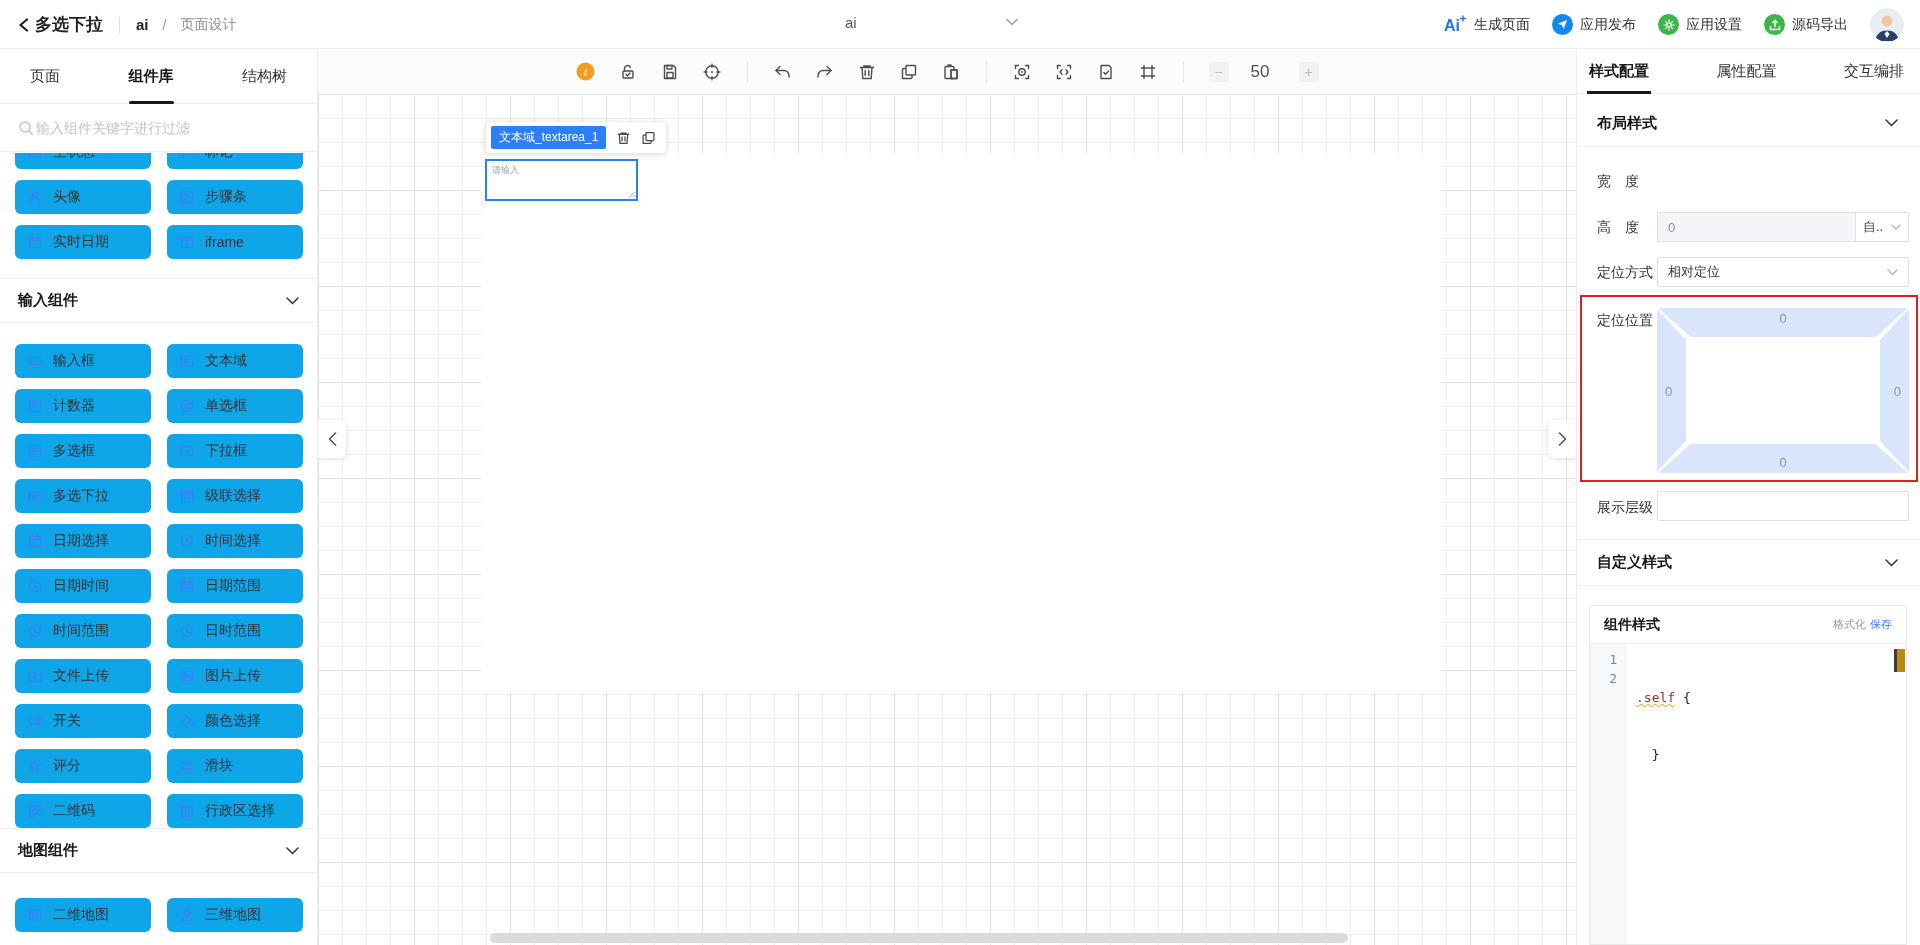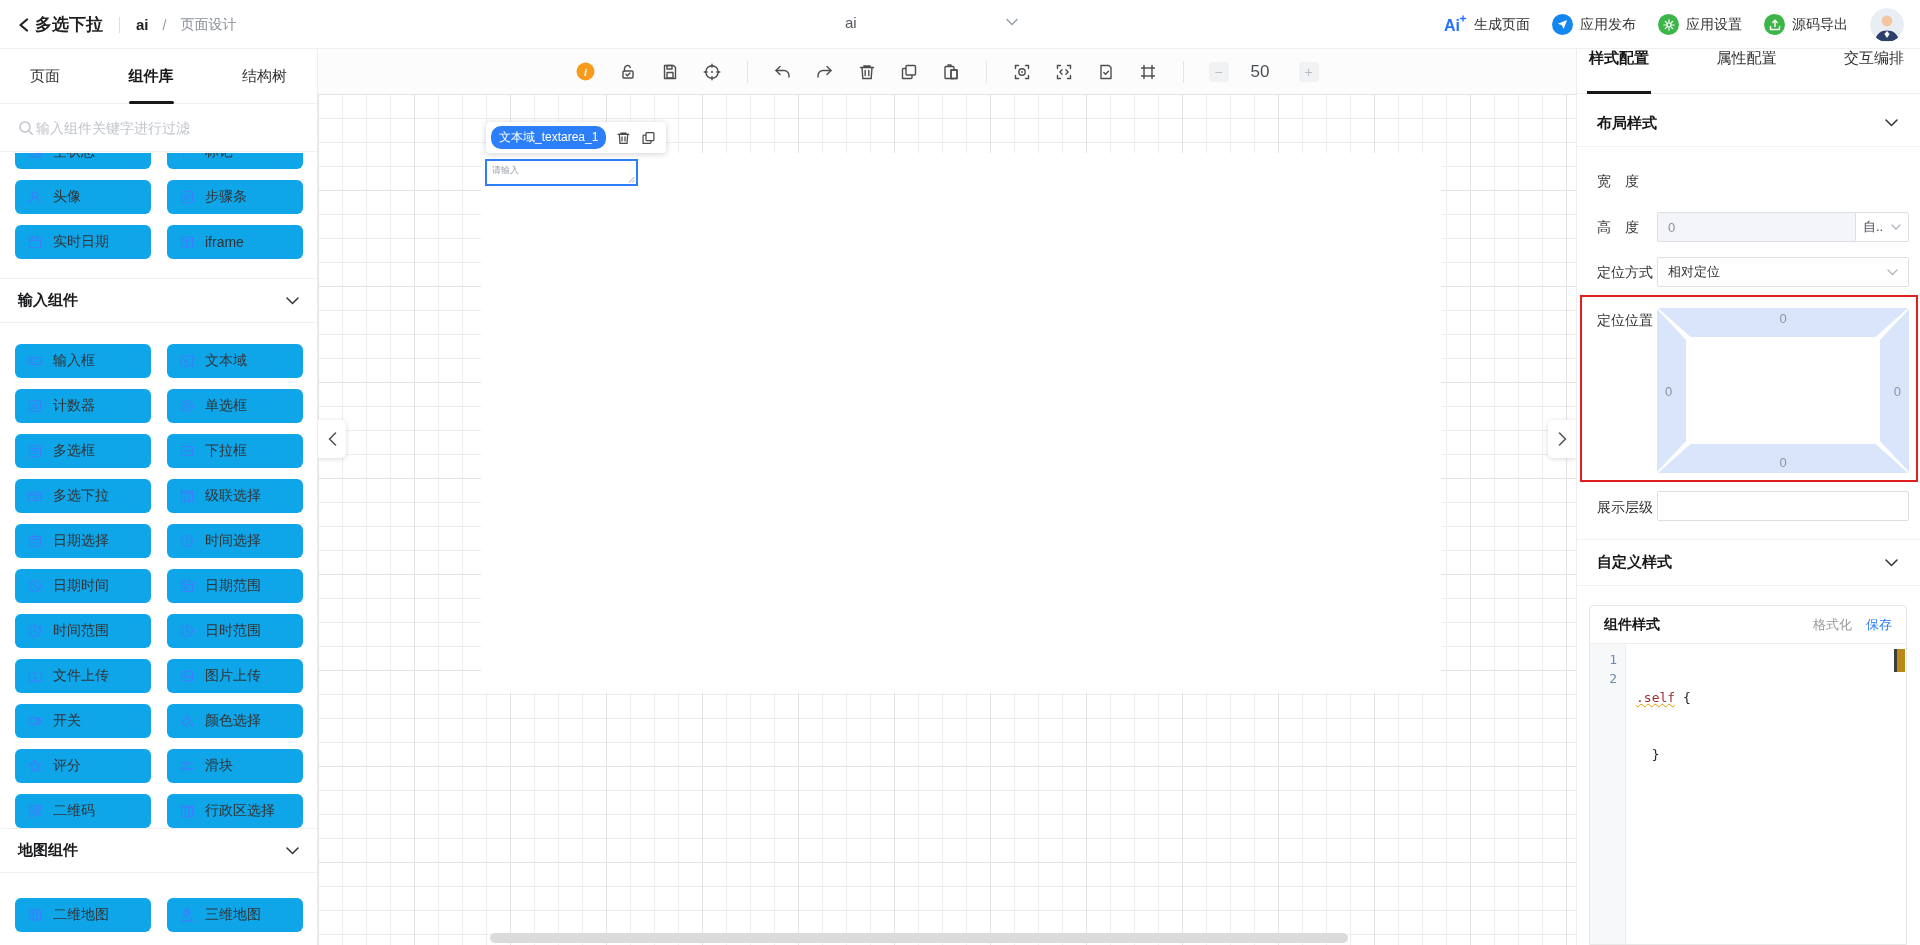--- a/index.html
+++ b/index.html
@@ -39,32 +39,32 @@
 
 .canvas{position:absolute;left:318px;top:49px;width:1258px;height:896px;background:#fff}
 .c-toolbar{position:absolute;left:0;top:0;right:0;height:45px;background:#fcfcfd;display:flex;align-items:center;justify-content:center;gap:22px;z-index:5}
 .tbi{width:20px;height:20px;display:flex;align-items:center;justify-content:center;cursor:pointer}
 .c-div{width:1px;height:22px;background:#e4e6ea;margin:0 3px}
 .zoom-btn{width:20px;height:20px;background:#f1f2f4;border-radius:3px;color:#b6bac2;font-size:14px;display:flex;align-items:center;justify-content:center;cursor:pointer}
 .zoom-val{font-size:17px;color:#4a4e57;width:26px;}
 .c-grid{position:absolute;left:0;top:45px;right:0;bottom:0;background-color:#fff;background-image:linear-gradient(#e3e3e5 1px,transparent 1px),linear-gradient(90deg,#e3e3e5 1px,transparent 1px),linear-gradient(#ededef 1px,transparent 1px),linear-gradient(90deg,#ededef 1px,transparent 1px);background-size:96px 96px,96px 96px,24px 24px,24px 24px}
 .page{position:absolute;left:163px;top:59px;width:960px;height:539px;background:#fff}
 .sel-card{position:absolute;left:168px;top:28px;height:31px;background:#fff;border-radius:3px;box-shadow:0 1px 6px rgba(0,0,0,.18);display:flex;align-items:center;gap:10px;padding:0 10px 0 5px;z-index:6}
-.sel-badge{background:#2d7ff9;color:#fff;font-size:12px;padding:3px 8px;border-radius:10px;cursor:pointer}
-.widget{position:absolute;left:167px;top:65px;width:153px;height:27px;background:#fff;border:2px solid #2d7ff9;z-index:4;cursor:pointer}
+.sel-badge{background:#2d7ff9;color:#fff;font-size:12px;padding:3px 8px;border-radius:2px;cursor:pointer}
+.widget{position:absolute;left:167px;top:65px;width:153px;height:42px;background:#fff;border:2px solid #2d7ff9;z-index:4;cursor:pointer}
 .widget .ph{font-size:9px;color:#9aa3ad;padding:3px 5px}
 .widget .rsz{position:absolute;right:1px;bottom:1px}
 .handle{position:absolute;top:326px;width:28px;height:38px;background:#fff;display:flex;align-items:center;justify-content:center;box-shadow:0 1px 5px rgba(0,0,0,.15);cursor:pointer;z-index:6}
 .handle.hl{left:0;border-radius:0 5px 5px 0}
 .handle.hr{right:0;border-radius:5px 0 0 5px}
 .hscroll{position:absolute;left:172px;bottom:2px;width:858px;height:10px;background:#dbdbdb;border-radius:5px;cursor:pointer;z-index:6}
 
 .inspector{position:absolute;right:0;top:49px;width:344px;height:896px;background:#fff;border-left:1px solid #ebedf0;z-index:20}
 .i-tabs{position:absolute;left:0;top:0;right:0;height:45px;display:flex;align-items:center;justify-content:space-between;padding:0 14px 0 10px;border-bottom:1px solid #f0f0f0;font-size:15px}
-.i-tab{position:relative;height:45px;display:flex;align-items:flex-start;padding:0 2px;color:#333;cursor:pointer}
+.i-tab{position:relative;height:45px;display:flex;align-items:center;padding:0 2px;color:#333;cursor:pointer}
 .i-tab.active{font-weight:bold;color:#17181a}
 .i-tab.active::after{content:"";position:absolute;left:0;right:0;bottom:0;height:3px;background:#17181a}
 .i-sec{position:absolute;left:0;right:0;height:47px;display:flex;align-items:center;justify-content:space-between;padding:0 22px 0 20px;font-size:15px;font-weight:bold;color:#17181a;border-bottom:1px solid #f2f2f2;cursor:pointer}
 .sec-layout{top:51px}
 .sec-custom{top:490px;border-top:1px solid #f2f2f2}
 .f-label{position:absolute;left:20px;font-size:14px;color:#333;width:62px}
 .f-row{position:absolute;left:80px;width:252px;height:30px;display:flex}
 .f-input{flex:1;border:1px solid #dcdfe3;border-right:none;border-radius:2px 0 0 2px;display:flex;align-items:center;padding:0 10px;font-size:13px;color:#333;background:#fff}
 .f-input.disabled{background:#f3f5f8;color:#8b909a}
 .f-unit{width:54px;border:1px solid #dcdfe3;border-radius:0 2px 2px 0;display:flex;align-items:center;justify-content:space-between;padding:0 7px;font-size:13px;color:#4a4e57;background:#fff;cursor:pointer}
@@ -79,21 +79,21 @@
 .bm-val{position:absolute;font-size:13px;color:#8a93a2;cursor:pointer}
 .bm-vt{left:50%;top:3px;transform:translateX(-50%)}
 .bm-vb{left:50%;bottom:3px;transform:translateX(-50%)}
 .bm-vl{left:8px;top:50%;transform:translateY(-50%)}
 .bm-vr{right:8px;top:50%;transform:translateY(-50%)}
 .zindex-input{position:absolute;left:80px;top:442px;width:252px;height:30px;border:1px solid #dcdfe3;border-radius:2px;background:#fff}
 
 .code-card{position:absolute;left:12px;top:556px;width:318px;bottom:0;border:1px solid #e8e8e8;border-radius:4px 4px 0 0;background:#fff;overflow:hidden}
 .cc-head{height:38px;display:flex;align-items:center;justify-content:space-between;padding:0 14px;border-bottom:1px solid #eee}
 .cc-title{font-size:14px;font-weight:bold;color:#17181a}
-.cc-actions{display:flex;gap:14px;font-size:13px}
+.cc-actions{display:flex;gap:4px;font-size:11px}
 .cc-format{color:#999;cursor:pointer}
 .cc-save{color:#2d7ff9;cursor:pointer}
 .editor{position:absolute;left:0;top:38px;right:0;bottom:0;font-family:"DejaVu Sans Mono",monospace;font-size:13px;cursor:text}
 .gutter{position:absolute;left:0;top:0;bottom:0;width:36px;background:#f7f8fa;border-right:1px solid #f0f0f0;color:#6a8bad;text-align:right;padding:6px 8px 0 0;line-height:19px}
 .codearea{position:absolute;left:36px;top:0;right:14px;bottom:0;padding:6px 0 0 10px;line-height:19px;white-space:pre;color:#222}
 .tok-sel{color:#9c2f2f;text-decoration:underline;text-decoration-style:wavy;text-decoration-color:#e09a00;text-decoration-thickness:1px}
 .ruler{position:absolute;right:1px;top:2px;width:12px;bottom:2px}
 .ruler .mark{position:absolute;right:0;top:3px;width:11px;height:23px;background:#bb8a16;border-left:3px solid #3c3c3c}
 </style>
 </head>

